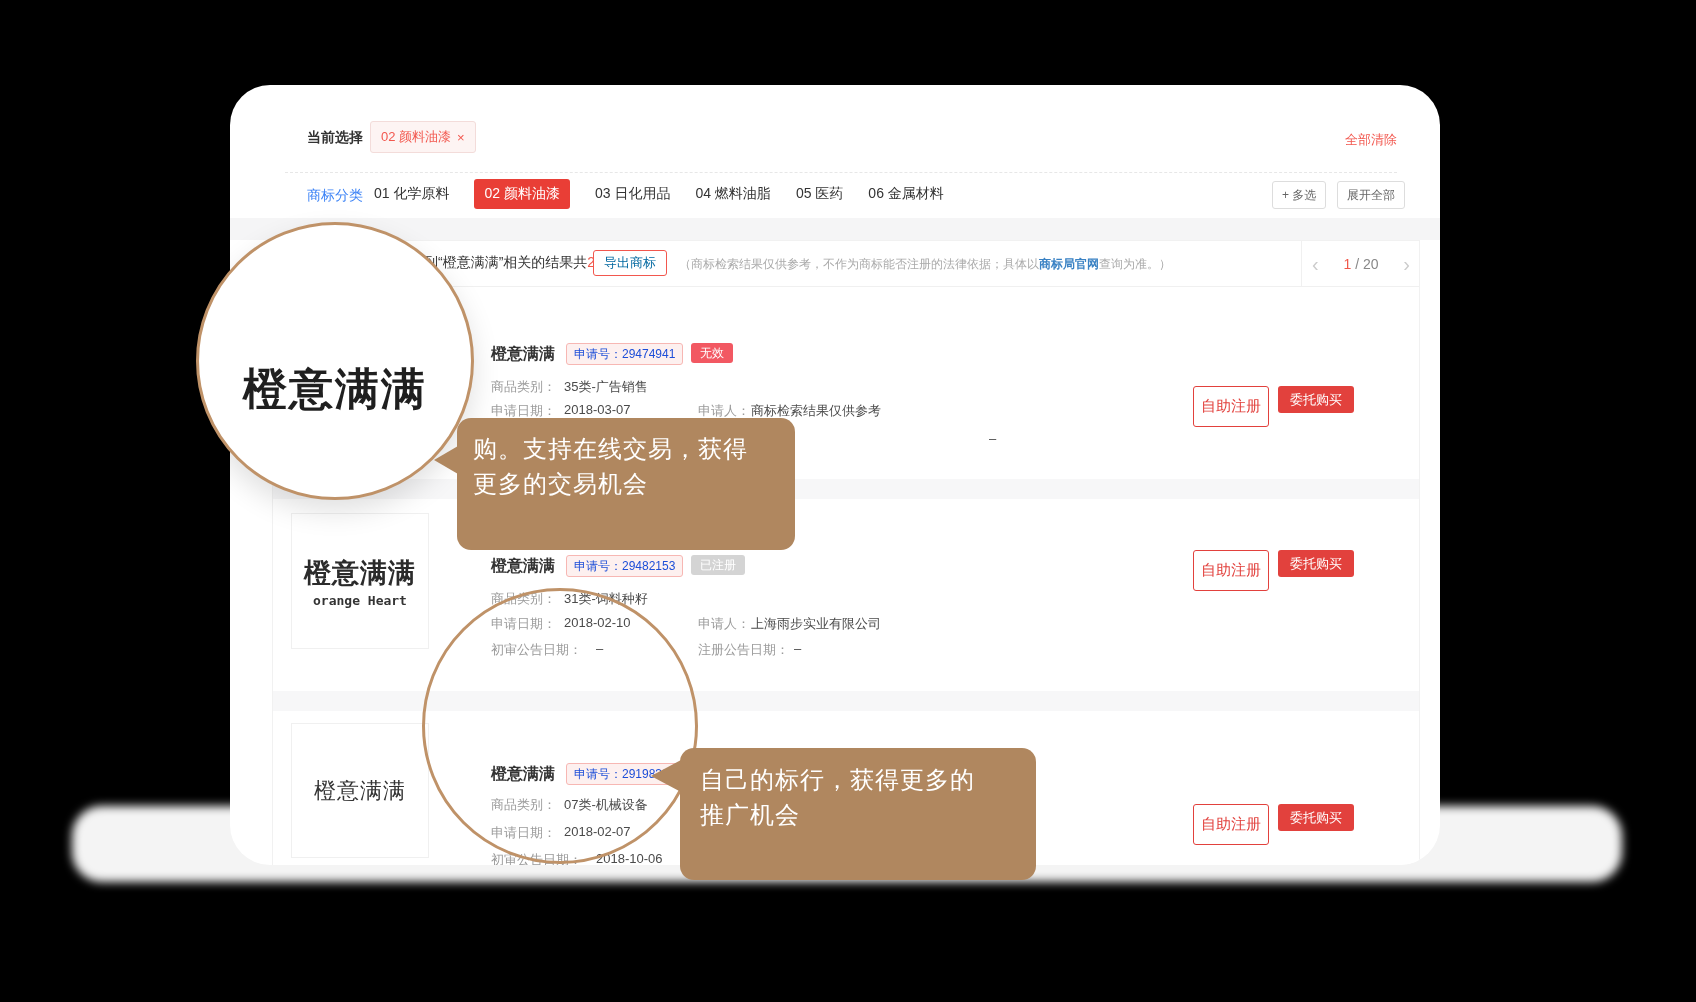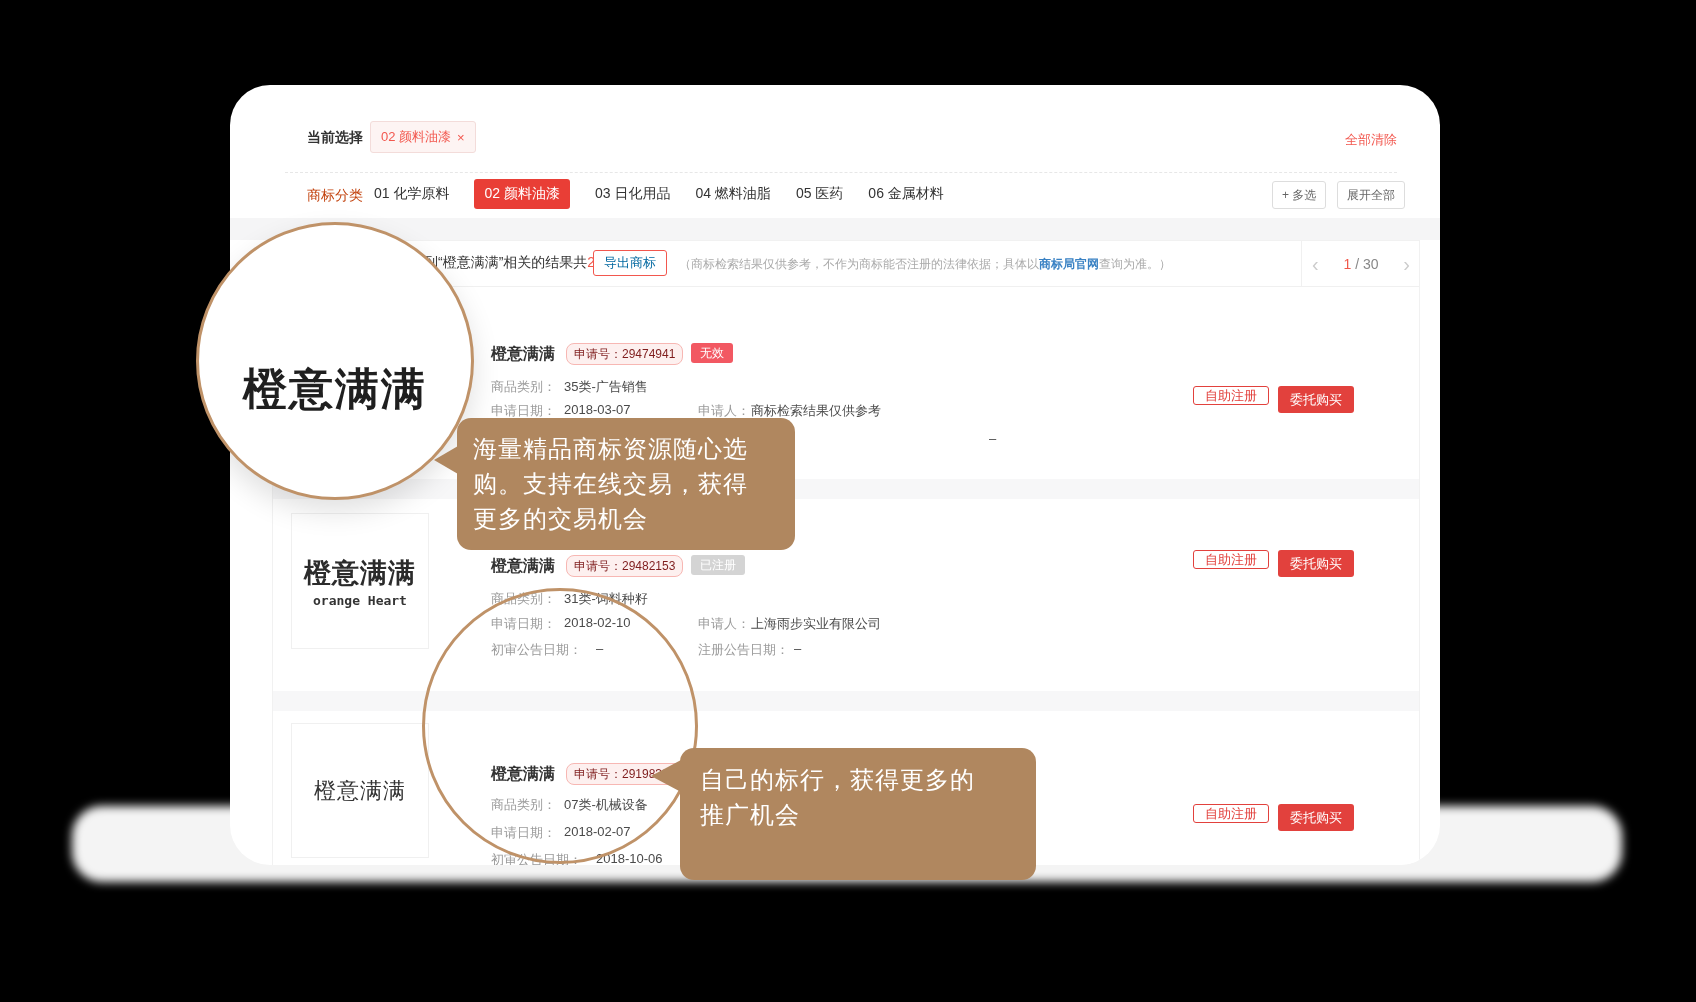--- a/index.html
+++ b/index.html
@@ -17,21 +17,21 @@
 
   
   .sel-label{left:77px;top:44px;font-size:14px;color:#333;font-weight:bold;}
   .sel-tag{left:140px;top:36px;height:30px;padding:0 10px;display:flex;align-items:center;gap:6px;
            background:#fdf4f3;border:1px solid #f3dcda;border-radius:3px;color:#f2574e;font-size:13px;cursor:pointer;}
   .sel-tag .x{font-size:13px;color:#f2574e;}
   .clear-all{right:43px;top:46px;font-size:13px;color:#f2574e;cursor:pointer;margin-left:47px;}
   .dashed{left:55px;right:43px;top:87px;border-top:1px dashed #e7e7e7;height:0;}
 
   
-  .cat-label{left:77px;top:102px;font-size:14px;color:#c2410c;}
+  .cat-label{left:77px;top:102px;font-size:14px;color:#3b82f6;}
   .cat-items{left:144px;top:94px;height:30px;display:flex;align-items:center;gap:25px;}
   .cat-item{font-size:14px;color:#333;cursor:pointer;white-space:nowrap;}
   .cat-item.active{background:#e93e36;color:#fff;border-radius:3px;padding:6px 10px;}
   .hdr-btn{top:96px;height:26px;padding:0 9px;display:flex;align-items:center;border:1px solid #ddd;
            border-radius:3px;font-size:12px;color:#666;background:#fff;cursor:pointer;white-space:nowrap;}
 
   .gray-band{left:0;right:0;top:133px;height:22px;background:#f5f5f6;}
 
   
   .card{left:42px;top:155px;width:1148px;height:625px;background:#fff;border:1px solid #f1f1f1;border-bottom:none;box-sizing:border-box;}
@@ -51,28 +51,28 @@
   .sep{left:0;right:0;height:20px;background:#f7f7f8;}
 
   .thumb{left:18px;width:138px;border:1px solid #f0f0f0;background:#fff;box-sizing:border-box;
          display:flex;flex-direction:column;align-items:center;justify-content:center;cursor:pointer;}
   .thumb-cn-serif{font-family:"DejaVu Serif","Liberation Serif",serif;font-size:27px;font-weight:bold;color:#2b2b2b;letter-spacing:1px;}
   .thumb-en{font-family:"DejaVu Sans Mono","Liberation Mono",monospace;font-size:13px;font-weight:bold;color:#333;margin-top:2px;}
   .thumb-cn-plain{font-size:22px;color:#333;letter-spacing:1px;}
 
   .row-name{font-size:16px;font-weight:bold;color:#333;white-space:nowrap;}
   .badge-no{height:20px;padding:0 7px;display:flex;align-items:center;border:1px solid #f7b7b3;
-            background:#fdf0ef;border-radius:8px;color:#7f1d1d;font-size:12px;white-space:nowrap;}
+            background:#fdf0ef;border-radius:3px;color:#1d4ed8;font-size:12px;white-space:nowrap;}
   .badge-status{height:20px;padding:0 9px;display:flex;align-items:center;border-radius:3px;font-size:12px;color:#fff;white-space:nowrap;}
   .badge-invalid{background:#f25862;}
   .badge-registered{background:#d4d4d4;}
   .flabel{font-size:13px;color:#9b9b9b;white-space:nowrap;}
   .fvalue{font-size:13px;color:#4a4a4a;white-space:nowrap;}
-  .btn-outline{width:76px;height:19px;display:flex;align-items:center;justify-content:center;
-               border:1px solid #e2413d;border-radius:3px;color:#e2413d;font-size:13px;background:#fff;cursor:pointer;box-sizing:border-box;}
+  .btn-outline{width:76px;height:41px;display:flex;align-items:center;justify-content:center;
+               border:1px solid #e2413d;border-radius:3px;color:#e2413d;font-size:15px;background:#fff;cursor:pointer;box-sizing:border-box;}
   .btn-solid{width:76px;height:27px;display:flex;align-items:center;justify-content:center;
              background:#e2413d;border-radius:3px;color:#fff;font-size:13px;cursor:pointer;box-sizing:border-box;}
 
   
   .lens1{left:196px;top:222px;width:272px;height:272px;border-radius:50%;background:#fff;
          border:3px solid #bf9268;z-index:2;box-shadow:0 12px 28px rgba(0,0,0,0.12);
          display:flex;align-items:center;justify-content:center;}
   .lens1-text{font-size:44px;font-weight:bold;color:#1f1f1f;letter-spacing:2px;margin-top:56px;}
   .lens2{left:422px;top:588px;width:270px;height:270px;border-radius:50%;background:transparent;
          border:3px solid #bf9268;z-index:2;}
@@ -123,21 +123,21 @@
         <div class="abs summary">
           <span>检索到“橙意满满”相关的结果共</span><span class="cnt">28</span><span> 个</span>
         </div>
         <div class="abs export-btn">导出商标</div>
         <div class="abs disclaimer">
           <span>（商标检索结果仅供参考，不作为商标能否注册的法律依据；具体以</span><span class="lnk">商标局官网</span><span>查询为准。）</span>
         </div>
         <div class="abs pag-divider"></div>
         <div class="abs pagination">
           <span class="pg-arrow">‹</span>
-          <span class="pg-num"><span class="cur">1</span><span> / </span><span>30</span></span>
+          <span class="pg-num"><span class="cur">1</span><span> / </span><span>20</span></span>
           <span class="pg-arrow">›</span>
         </div>
       </div>
 
       <div>
         <div class="abs thumb" style="top:60px;height:135px;"></div>
         <div class="abs row-name" style="left:218px;top:103px;">橙意满满</div>
         <div class="abs badge-no" style="left:293px;top:102px;">
           <span>申请号：</span>
             <span>29474941</span>
@@ -205,21 +205,20 @@
     </div>
   </div>
 
   <div class="abs lens1">
     <div class="lens1-text">橙意满满</div>
   </div>
   <div class="abs lens2"></div>
 
   <div class="abs tooltip tt1">
     <div class="tt-arrow"></div>
-    <div class="tt-line">海量精品商标资源随心选</div>
     <div class="tt-line">购。支持在线交易，获得</div>
     <div class="tt-line">更多的交易机会</div>
   </div>
   <div class="abs tooltip tt2">
     <div class="tt-arrow"></div>
     <div class="tt-line">自己的标行，获得更多的</div>
     <div class="tt-line">推广机会</div>
   </div>
 
 </div>

